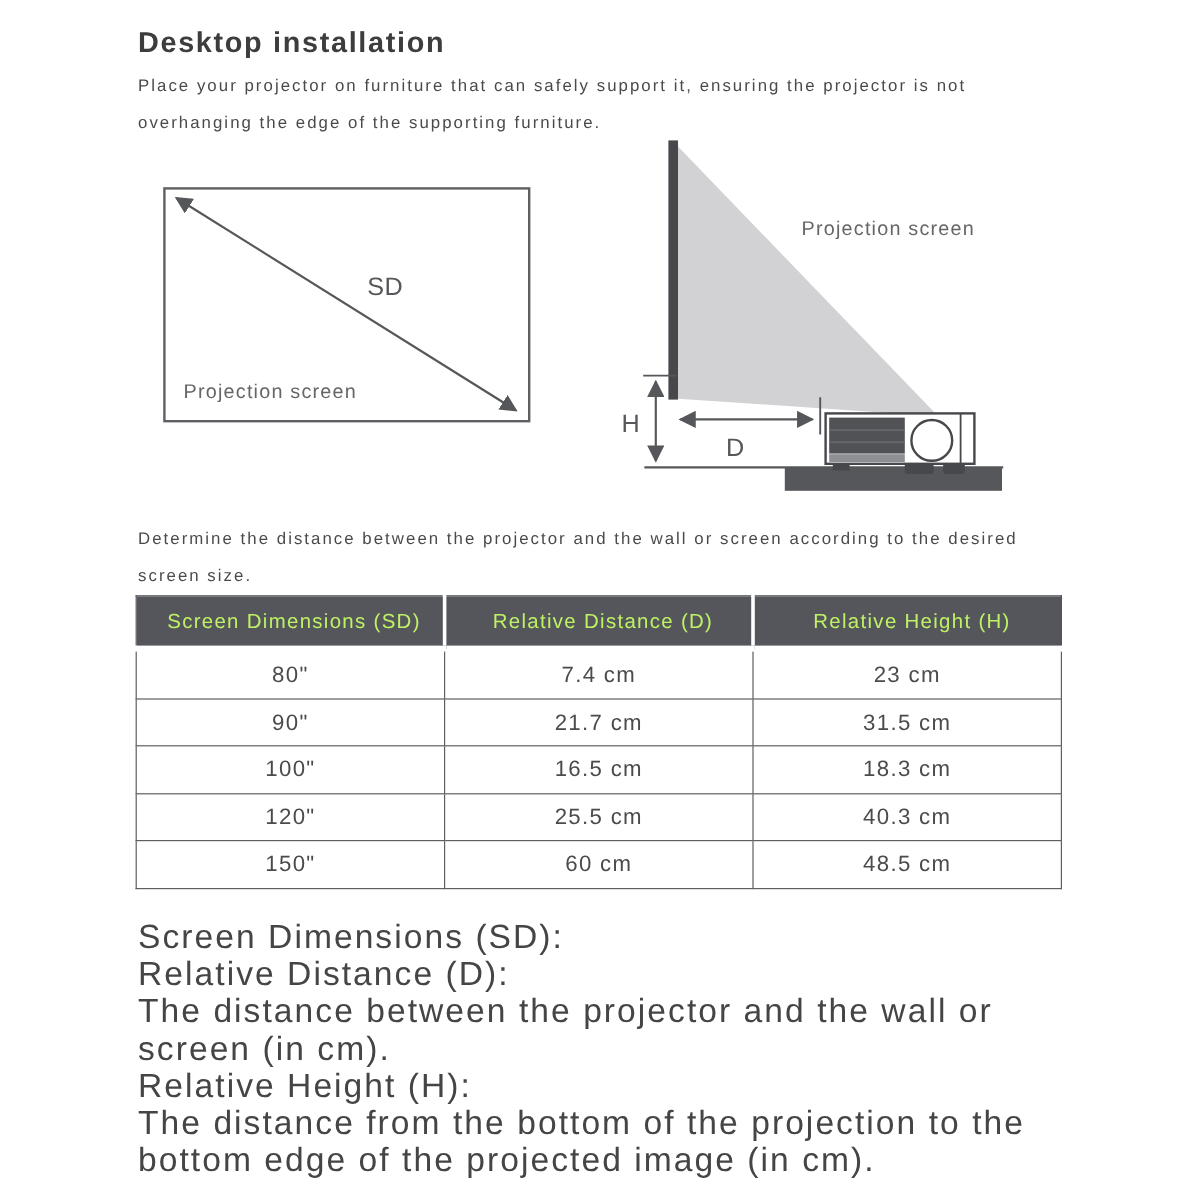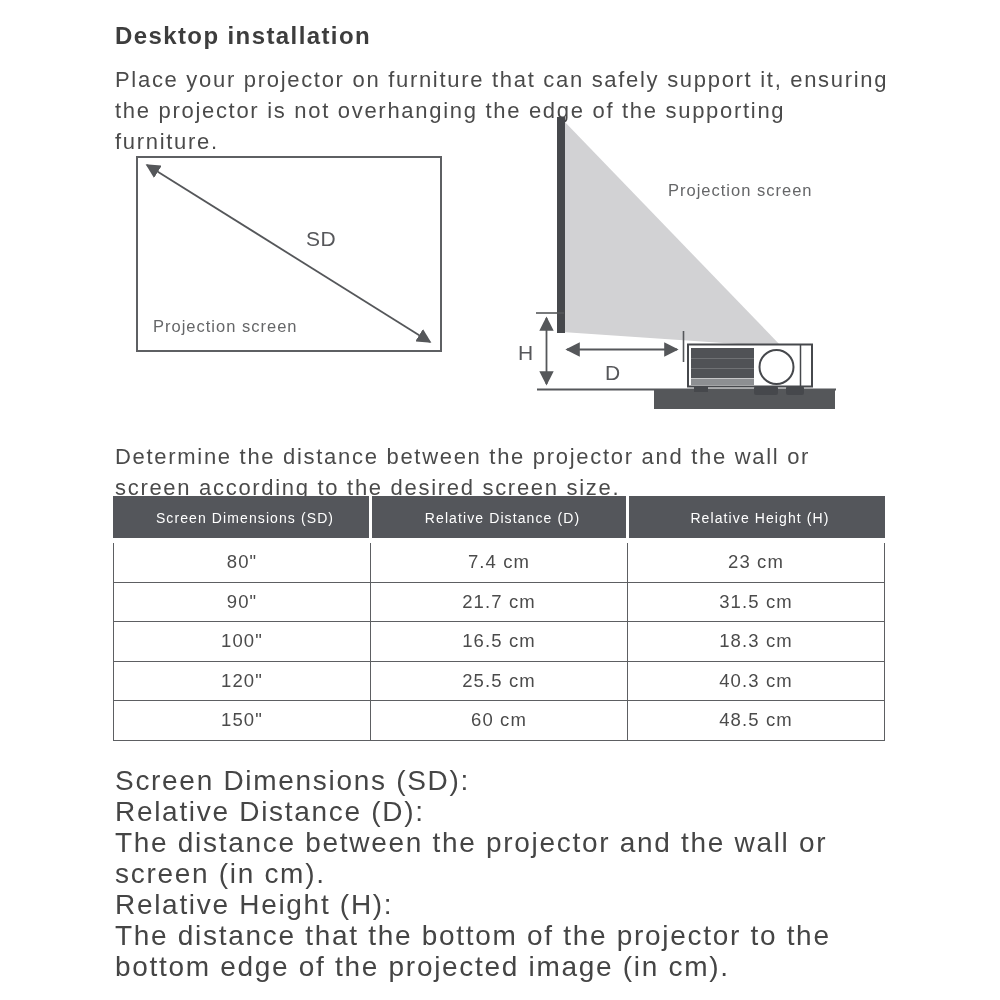--- a/index.html
+++ b/index.html
@@ -6,32 +6,32 @@
   .page{
     position:relative;width:1000px;height:1000px;background:#ffffff;overflow:hidden;
     font-family:"Liberation Sans","DejaVu Sans",sans-serif;color:#474747;
   }
   .title{
     position:absolute;top:6px;left:115px;
     font-size:24px;font-weight:bold;color:#3d3d3d;letter-spacing:1.4px;
   }
   .para{
     position:absolute;left:115px;width:778px;
-    font-size:22px;line-height:31px;color:#4a4a4a;letter-spacing:1.7px;
+    font-size:14px;line-height:31px;color:#4a4a4a;letter-spacing:1.7px;
   }
   .intro{top:42px;}
   .table-intro{top:419px;}
   .diagram-svg{position:absolute;top:105px;left:0;}
   .dim-table{
     position:absolute;top:496px;left:113px;width:772px;
     border-collapse:collapse;table-layout:fixed;
   }
   .dim-table th{
-    background:#54565b;color:#ffffff;font-weight:normal;
-    font-size:14px;letter-spacing:1.1px;height:39px;
+    background:#54565b;color:#bef264;font-weight:normal;
+    font-size:17px;letter-spacing:1.1px;height:39px;
     border:1.5px solid #54565b;border-bottom:5px solid #ffffff;padding-left:8px;
   }
   .dim-table th + th{border-left:3.5px solid #ffffff;}
   .dim-table td{
     border:1.6px solid #5d5f62;text-align:center;height:36.5px;
     font-size:18.5px;color:#4b4b4b;letter-spacing:1.1px;background:#ffffff;
   }
   .definitions{position:absolute;top:765px;left:115px;width:780px;}
   .definitions p{
     margin:0;font-size:28px;line-height:31px;letter-spacing:1.7px;color:#454545;
@@ -131,16 +131,16 @@
         <td>48.5 cm</td>
       </tr>
     </tbody>
   </table>
 
   <div class="definitions">
     <p>Screen Dimensions (SD):</p>
     <p>Relative Distance (D):</p>
     <p>The distance between the projector and the wall or screen (in cm).</p>
     <p>Relative Height (H):</p>
-    <p>The distance that the bottom of the projector to the bottom edge of the projected image (in cm).</p>
+    <p>The distance from the bottom of the projection to the bottom edge of the projected image (in cm).</p>
   </div>
 
 </div>
 
 </body></html>

